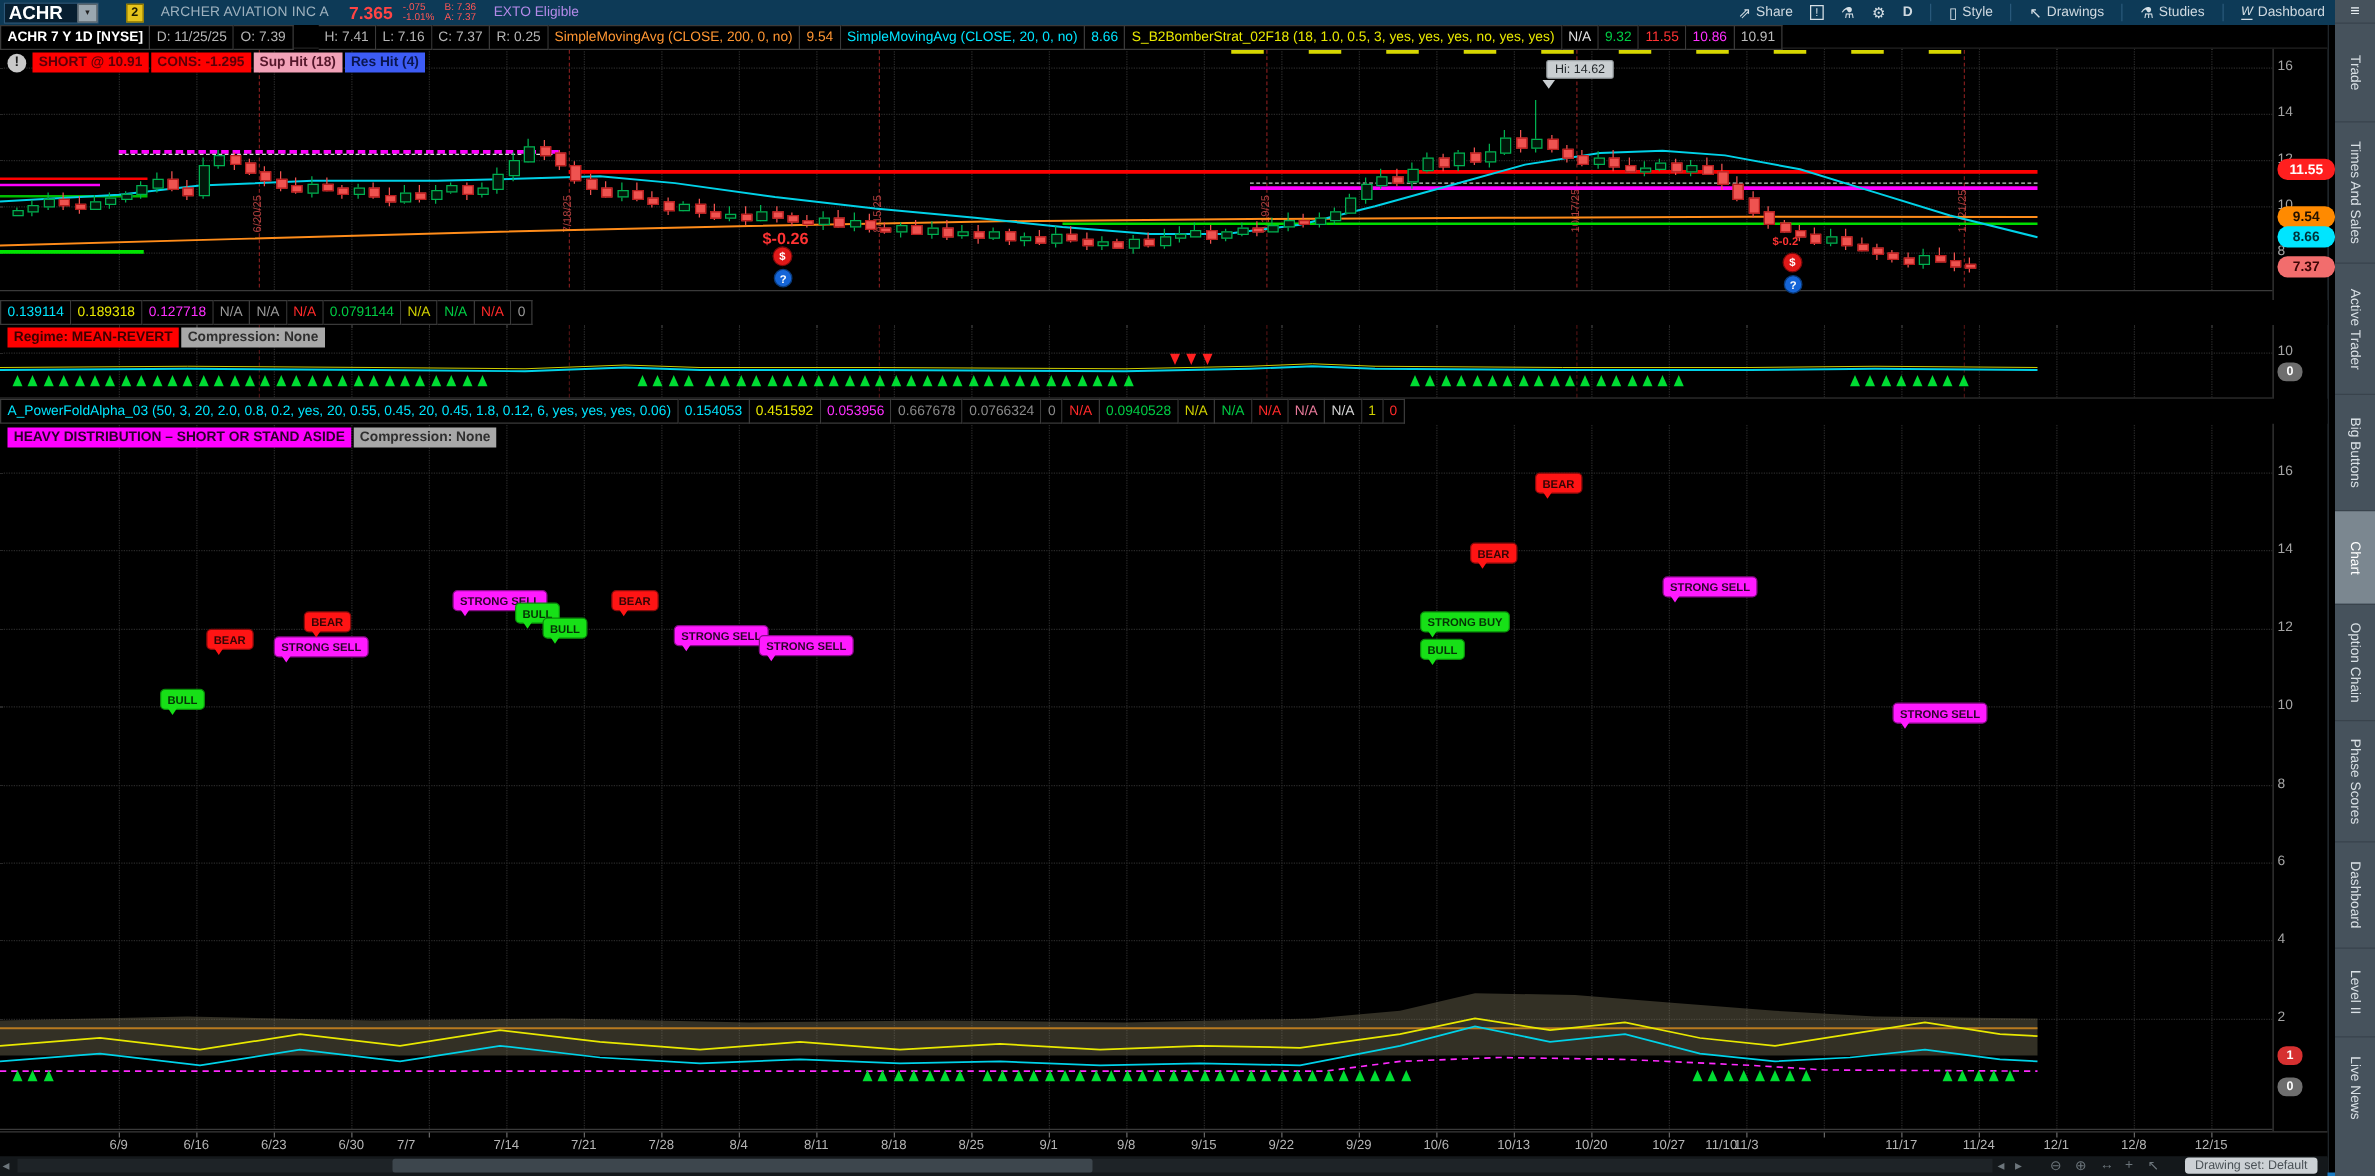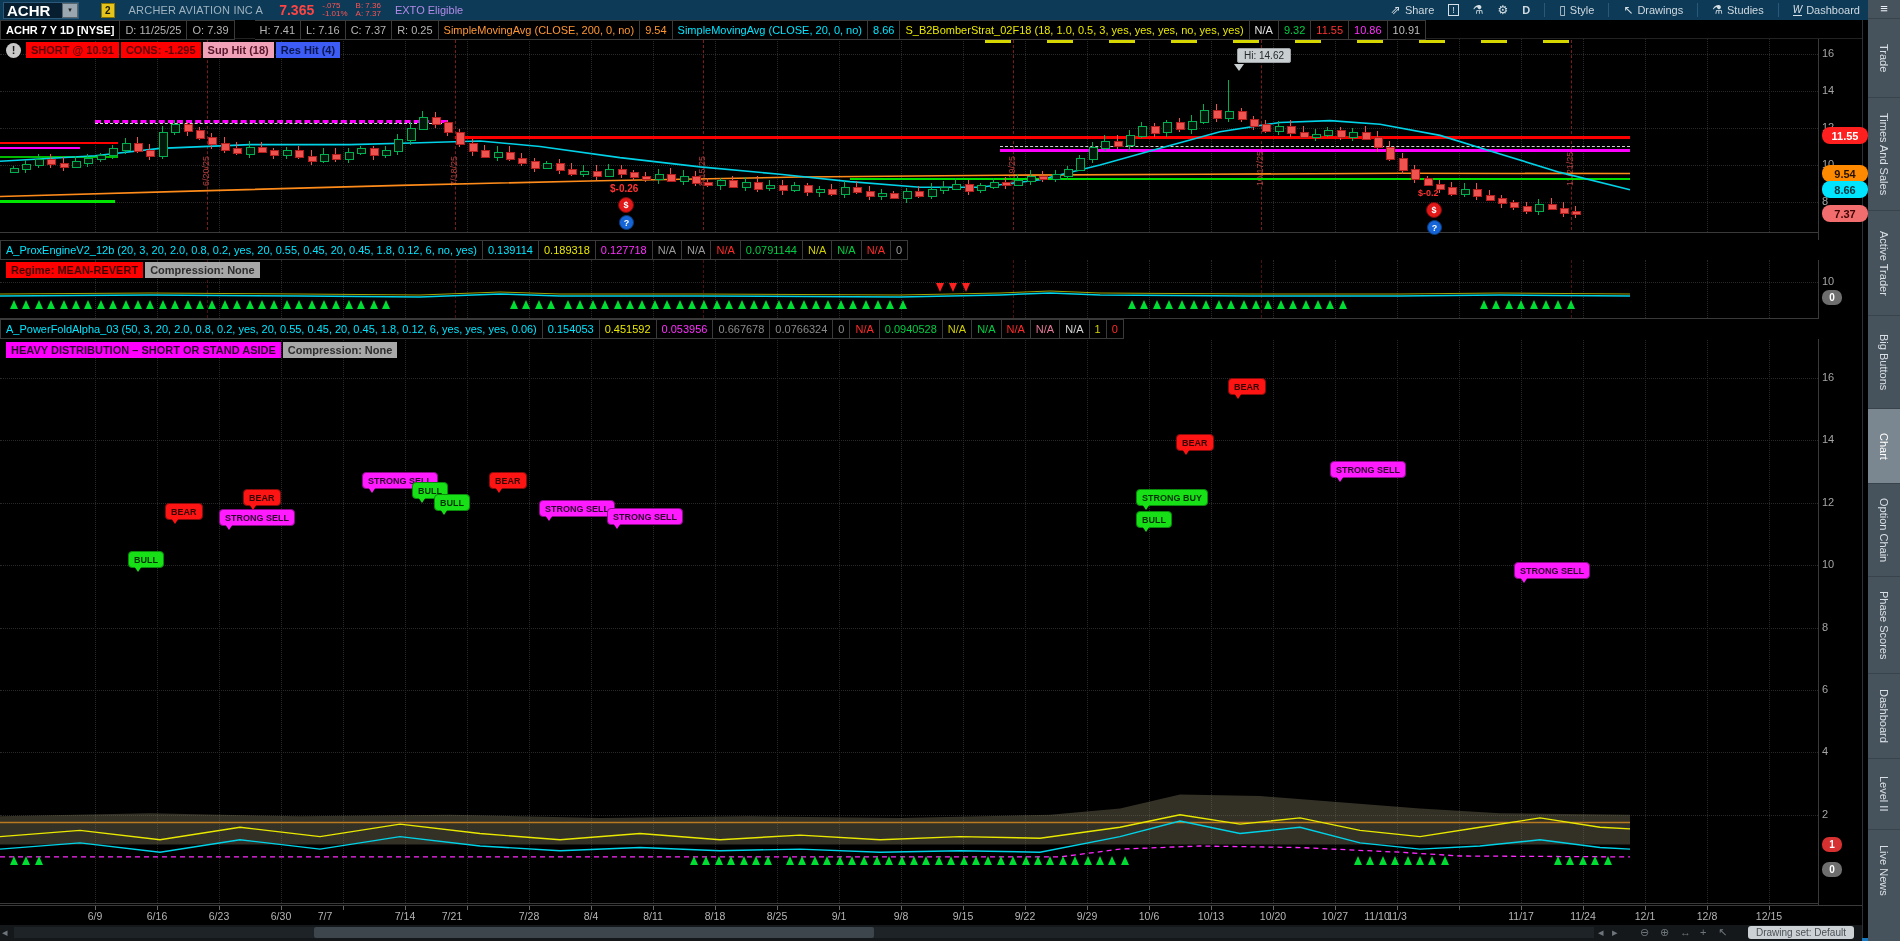--- a/index.html
+++ b/index.html
@@ -679,21 +679,21 @@
       <div class="sig ssell" style="left: 539px; top: 500px;">STRONG SELL</div>
       <div class="sig ssell" style="left: 607px; top: 508px;">STRONG SELL</div>
       <div class="sig sbuy" style="left: 1136px; top: 489px;">STRONG BUY</div>
       <div class="sig bull" style="left: 1136px; top: 511px;">BULL</div>
       <div class="sig bear" style="left: 1176px; top: 434px;">BEAR</div>
       <div class="sig bear" style="left: 1228px; top: 378px;">BEAR</div>
       <div class="sig ssell" style="left: 1330px; top: 461px;">STRONG SELL</div>
       <div class="sig ssell" style="left: 1514px; top: 562px;">STRONG SELL</div>
       <div style="position: absolute; left: 1237px; top: 48px; background: rgb(201, 206, 209); color: rgb(36, 41, 44); font-size: 10px; padding: 1px 6px; border-radius: 2px; border: 1px solid rgb(154, 160, 164);">Hi: 14.62</div>
       <div style="position: absolute; left: 1234px; top: 64px; width: 0px; height: 0px; border-left: 5px solid transparent; border-right: 5px solid transparent; border-top: 7px solid rgb(201, 206, 209);"></div>
-      <div style="position: absolute; left: 610px; top: 183px; color: rgb(255, 51, 51); font-size: 10px; font-weight: bold;">$-0.26</div>
+      <div style="position: absolute; left: 610px; top: 183px; color: rgb(255, 51, 51); font-size: 13px; font-weight: bold;">$-0.26</div>
       <div style="position: absolute; left: 618px; top: 197px; width: 14px; height: 14px; border-radius: 50%; background: rgb(224, 24, 24); color: rgb(255, 255, 255); font-size: 9px; font-weight: bold; display: flex; align-items: center; justify-content: center; border: 1px solid rgb(122, 10, 10);">$</div>
       <div style="position: absolute; left: 619px; top: 215px; width: 13px; height: 13px; border-radius: 50%; background: rgb(21, 101, 216); color: rgb(255, 255, 255); font-size: 9px; font-weight: bold; display: flex; align-items: center; justify-content: center; border: 1px solid rgb(10, 58, 122);">?</div>
       <div style="position: absolute; left: 1418px; top: 188px; color: rgb(255, 51, 51); font-size: 9px; font-weight: bold;">$-0.2</div>
       <div style="position: absolute; left: 1426px; top: 202px; width: 14px; height: 14px; border-radius: 50%; background: rgb(224, 24, 24); color: rgb(255, 255, 255); font-size: 9px; font-weight: bold; display: flex; align-items: center; justify-content: center; border: 1px solid rgb(122, 10, 10);">$</div>
       <div style="position: absolute; left: 1427px; top: 220px; width: 13px; height: 13px; border-radius: 50%; background: rgb(21, 101, 216); color: rgb(255, 255, 255); font-size: 9px; font-weight: bold; display: flex; align-items: center; justify-content: center; border: 1px solid rgb(10, 58, 122);">?</div>
       <div style="position: absolute; left: 1822px; top: 47px; color: rgb(165, 165, 165); font-size: 11px;">16</div>
       <div style="position: absolute; left: 1822px; top: 84px; color: rgb(165, 165, 165); font-size: 11px;">14</div>
       <div style="position: absolute; left: 1822px; top: 121px; color: rgb(165, 165, 165); font-size: 11px;">12</div>
       <div style="position: absolute; left: 1822px; top: 158px; color: rgb(165, 165, 165); font-size: 11px;">10</div>
       <div style="position: absolute; left: 1822px; top: 195px; color: rgb(165, 165, 165); font-size: 11px;">8</div>
@@ -742,21 +742,20 @@
       </div>
       <div class="badgerow" style="top: 262px; left: 6px;">
         <div class="badge" style="background: rgb(255, 0, 0); color: rgb(61, 0, 0);">Regime: MEAN-REVERT</div>
         <div class="badge" style="background: rgb(168, 168, 168); color: rgb(46, 46, 46);">Compression: None</div>
       </div>
       <div class="badgerow" style="top: 342px; left: 6px;">
         <div class="badge" style="background: rgb(255, 0, 255); color: rgb(42, 0, 42);">HEAVY DISTRIBUTION – SHORT OR STAND ASIDE</div>
         <div class="badge" style="background: rgb(168, 168, 168); color: rgb(46, 46, 46);">Compression: None</div>
       </div>
       <div class="studyrow" style="top: 240px;">
-        <div class="cell" style="color: rgb(0, 229, 255);">A_ProxEngineV2_12b (20, 3, 20, 2.0, 0.8, 0.2, yes, 20, 0.55, 0.45, 20, 0.45, 1.8, 0.12, 6, no, yes)</div>
         <div class="cell" style="color: rgb(0, 229, 255);">0.139114</div>
         <div class="cell" style="color: rgb(232, 232, 0);">0.189318</div>
         <div class="cell" style="color: rgb(255, 48, 255);">0.127718</div>
         <div class="cell" style="color: rgb(154, 154, 154);">N/A</div>
         <div class="cell" style="color: rgb(154, 154, 154);">N/A</div>
         <div class="cell" style="color: rgb(255, 42, 42);">N/A</div>
         <div class="cell" style="color: rgb(0, 204, 68);">0.0791144</div>
         <div class="cell" style="color: rgb(208, 208, 0);">N/A</div>
         <div class="cell" style="color: rgb(0, 204, 68);">N/A</div>
         <div class="cell" style="color: rgb(255, 42, 42);">N/A</div>
@@ -787,21 +786,21 @@
         <div class="tlab" style="left: 157px;">6/16</div>
         <div class="tick" style="left: 219px;"></div>
         <div class="tlab" style="left: 219px;">6/23</div>
         <div class="tick" style="left: 281px;"></div>
         <div class="tlab" style="left: 281px;">6/30</div>
         <div class="tick" style="left: 343px;"></div>
         <div class="tlab" style="left: 325px;">7/7</div>
         <div class="tick" style="left: 405px;"></div>
         <div class="tlab" style="left: 405px;">7/14</div>
         <div class="tick" style="left: 467px;"></div>
-        <div class="tlab" style="left: 452px;">7/21</div>
+        <div class="tlab" style="left: 467px;">7/21</div>
         <div class="tick" style="left: 529px;"></div>
         <div class="tlab" style="left: 529px;">7/28</div>
         <div class="tick" style="left: 591px;"></div>
         <div class="tlab" style="left: 591px;">8/4</div>
         <div class="tick" style="left: 653px;"></div>
         <div class="tlab" style="left: 653px;">8/11</div>
         <div class="tick" style="left: 715px;"></div>
         <div class="tlab" style="left: 715px;">8/18</div>
         <div class="tick" style="left: 777px;"></div>
         <div class="tlab" style="left: 777px;">8/25</div>

